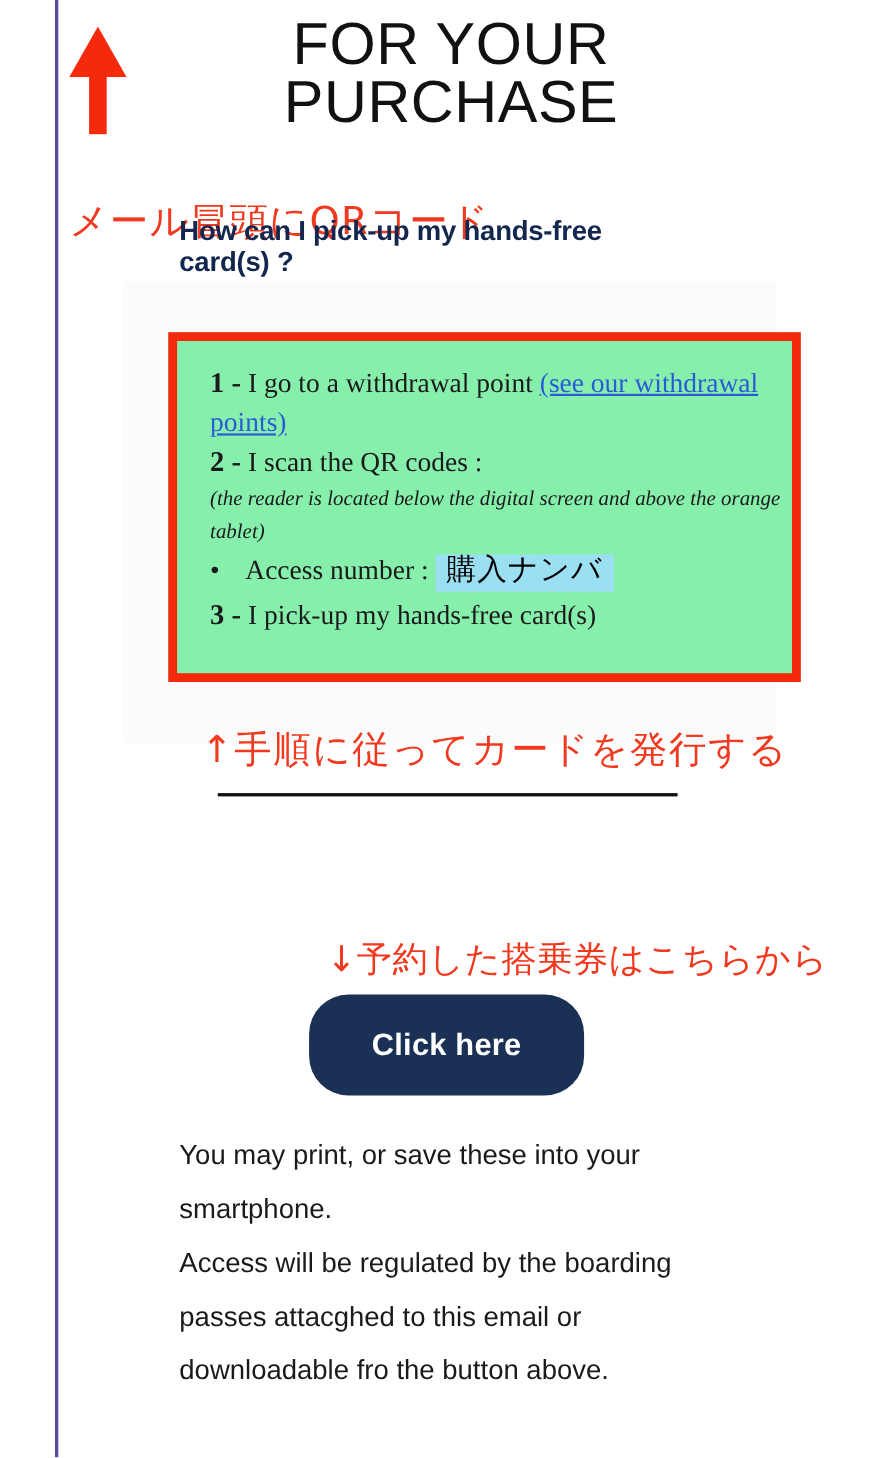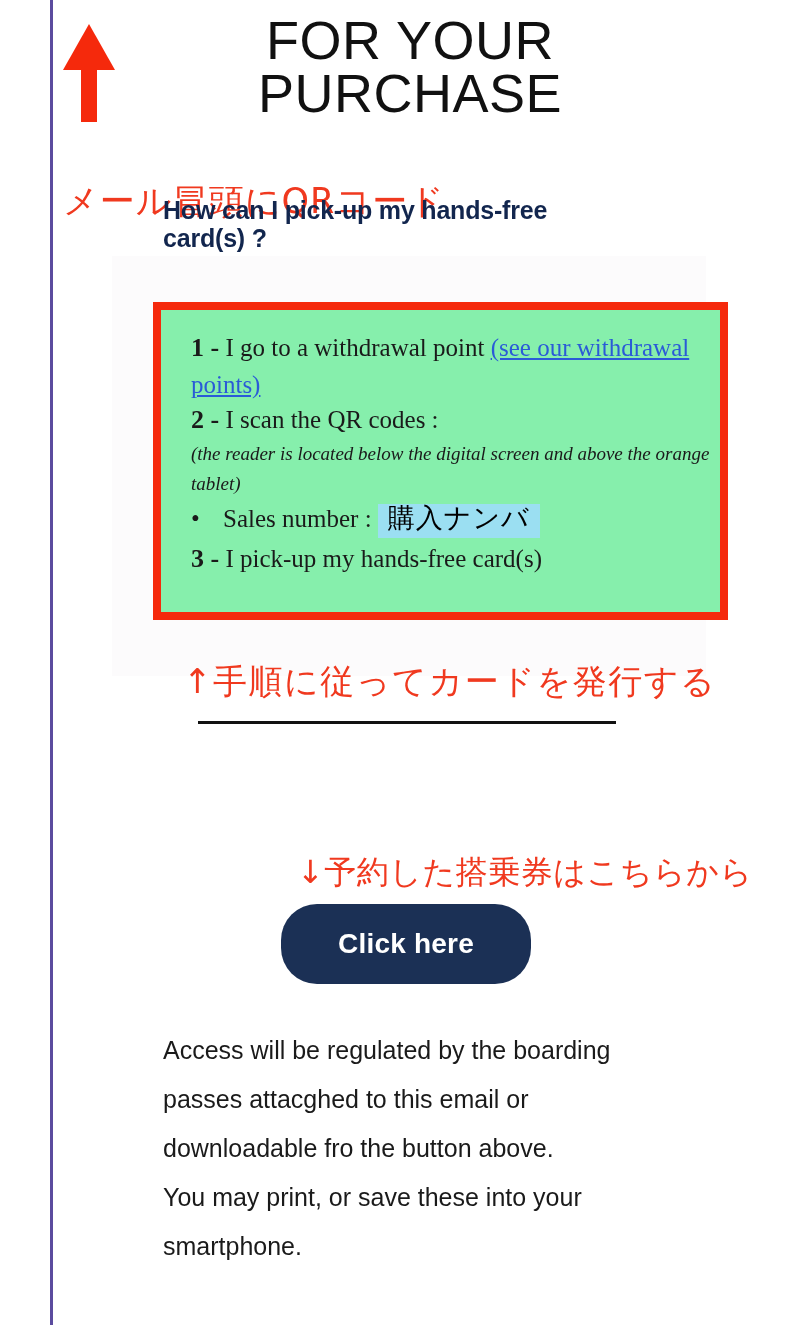--- a/index.html
+++ b/index.html
@@ -199,21 +199,21 @@
     height: 3px;
     background: #111111;
   }
 
   
   .cta-button {
     position: absolute;
     left: 281px;
     top: 904px;
     width: 250px;
-    height: 80px;
+    height: 92px;
     border: none;
     border-radius: 36px;
     background: #1B3055;
     color: #ffffff;
     font-family: "Liberation Sans", sans-serif;
     font-weight: bold;
     font-size: 28px;
     letter-spacing: 0.2px;
     cursor: pointer;
   }
@@ -265,21 +265,21 @@
       </div>
 
       <div class="step-line">
         <span class="step-num">2 -</span>
         <span>I scan the QR codes :</span>
         <span class="note-italic">(the reader is located below the digital screen and above the orange tablet)</span>
       </div>
 
       <div class="bullet-row">
         <span class="bullet-dot">•</span>
-        <span>Sales number :</span>
+        <span>Access number :</span>
         <span class="hl">購入ナンバ</span>
       </div>
 
       <div class="step-line">
         <span class="step-num">3 -</span>
         <span>I pick-up my hands-free card(s)</span>
       </div>
 
     </div>
   </div>
@@ -287,17 +287,17 @@
   <div class="jp-note jp-note-2">↑手順に従ってカードを発行する</div>
 
   <div class="divider"></div>
 
 
   <div class="jp-note jp-note-3">↓予約した搭乗券はこちらから</div>
 
   <button class="cta-button">Click here</button>
 
   <div class="body-copy">
+    <p>You may print, or save these into your smartphone.</p>
     <p>Access will be regulated by the boarding passes attacghed to this email or downloadable fro the button above.</p>
-    <p>You may print, or save these into your smartphone.</p>
   </div>
 
 </div>
 
 </body></html>

